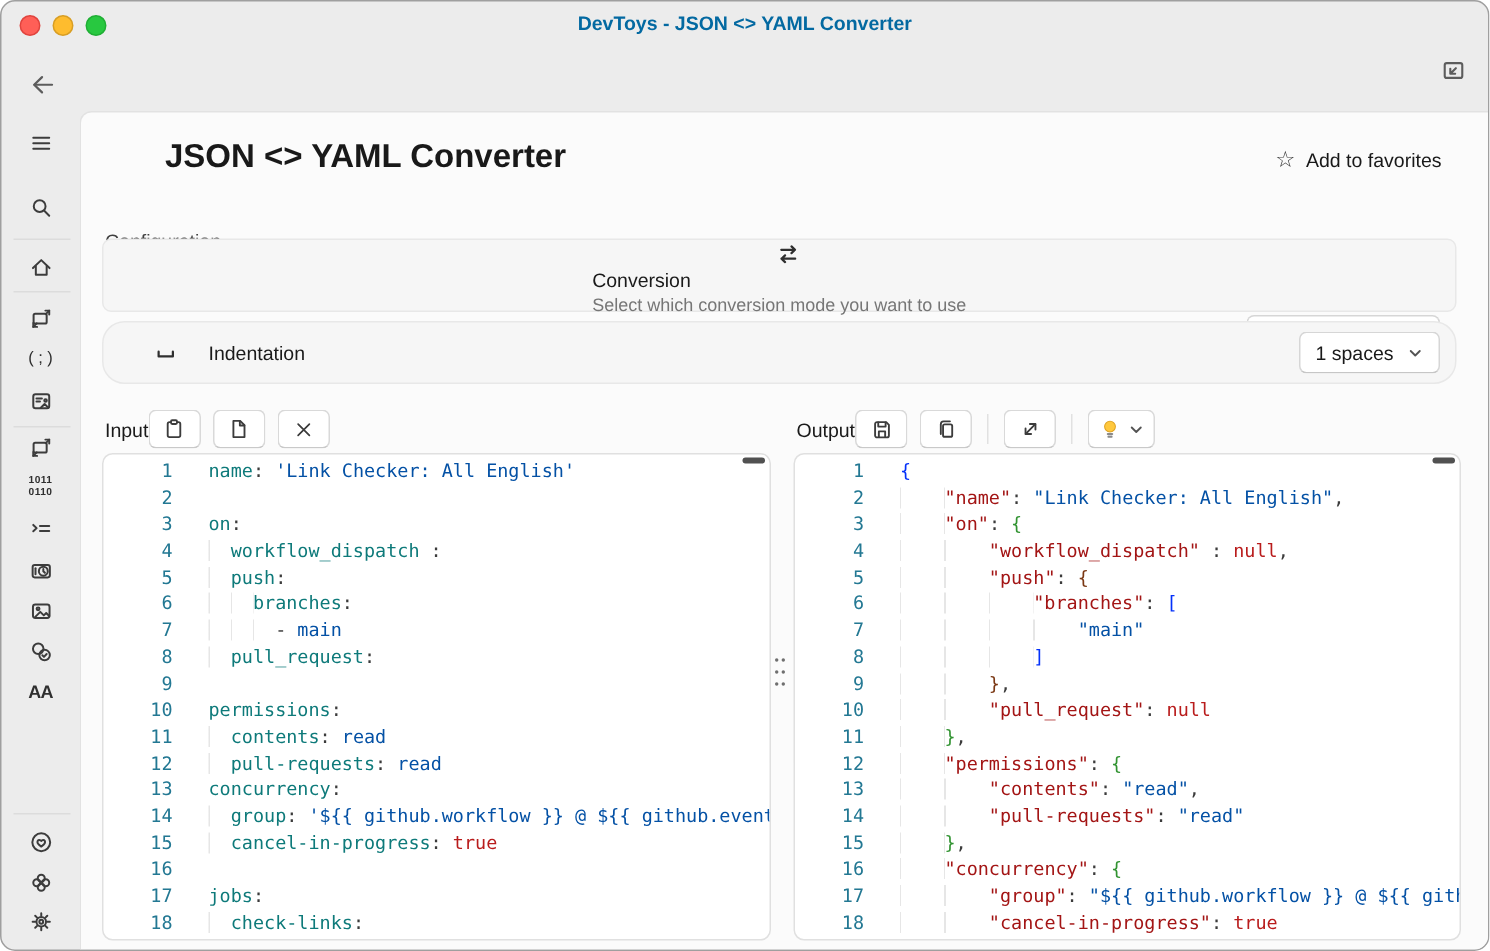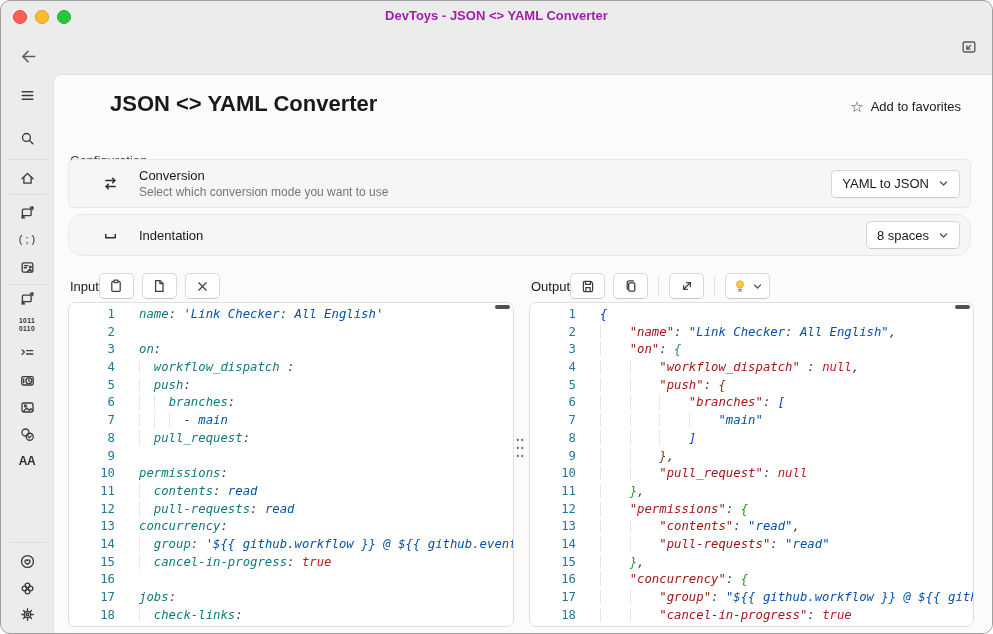--- a/index.html
+++ b/index.html
@@ -5,40 +5,40 @@
   html,body{margin:0;padding:0;background:#ffffff;font-family:"Liberation Sans",sans-serif;}
   .window{position:relative;width:993px;height:634px;background:#ececec;border:1px solid #9f9f9f;
     border-radius:10px;overflow:hidden;box-sizing:border-box;}
   
   .titlebar{position:relative;height:30px;}
   .lights{position:absolute;left:12px;top:9px;display:flex;gap:8px;}
   .light{width:12px;height:12px;border-radius:50%;}
   .light.red{background:#ff5f57;border:0.5px solid #e0443e;}
   .light.yellow{background:#febc2e;border:0.5px solid #d89e24;}
   .light.green{background:#28c840;border:0.5px solid #1faf34;}
-  .win-title{position:absolute;left:0;right:0;top:7px;text-align:center;font-size:13px;font-weight:bold;color:#a21caf;}
+  .win-title{position:absolute;left:0;right:0;top:7px;text-align:center;font-size:13px;font-weight:bold;color:#0369a1;}
   
   .back-btn{position:absolute;left:16px;top:44px;width:22px;height:22px;display:flex;align-items:center;justify-content:center;color:#5c5c5c;}
   .pip-btn{position:absolute;right:13px;top:36px;width:20px;height:20px;display:flex;align-items:center;justify-content:center;color:#5c5c5c;}
   
   .sidebar{position:absolute;left:0;top:30px;bottom:0;width:52px;}
   .side-item{position:absolute;left:0;width:52px;height:26px;display:flex;align-items:center;justify-content:center;color:#3c3c3c;cursor:pointer;}
   .side-sep{position:absolute;left:8px;width:38px;height:1px;background:#dcdcdc;}
   .side-text{font-size:11px;color:#2f2f2f;}
   .side-text.binary{font-size:6.8px;font-weight:bold;line-height:1.15;white-space:pre;text-align:left;letter-spacing:0.3px;}
   .side-text.aa{font-size:12px;font-weight:600;letter-spacing:-0.5px;}
   
   .panel{position:absolute;left:52px;top:73px;right:0;bottom:0;background:#fbfbfb;
     border-top-left-radius:8px;border-top:1px solid #e2e2e2;border-left:1px solid #e2e2e2;box-sizing:border-box;}
   .page-title{position:absolute;left:28px;top:16px;font-size:22px;font-weight:600;color:#191919;margin-left:28px;}
   .favorites{position:absolute;right:31px;top:24px;display:flex;align-items:center;gap:7px;font-size:13px;color:#191919;cursor:pointer;}
   .section-label{position:absolute;left:16px;top:78px;font-size:13px;color:#404040;}
   .card{position:absolute;left:14px;right:21px;background:#f6f6f6;border:1px solid #e8e8e8;border-radius:6px;
     display:flex;align-items:center;box-sizing:border-box;}
-  .card1{top:84px;height:49px;}
+  .card1{top:84px;height:49px;flex-direction:column;}
   .card2{top:139px;height:42px;border-radius:15px;}
   .card-icon{width:58px;margin-left:12px;display:flex;justify-content:center;color:#2f2f2f;}
   .card-text{display:flex;flex-direction:column;gap:2px;}
   .card-title{font-size:13px;color:#1a1a1a;}
   .card-sub{font-size:12px;color:#767676;}
   .drop{margin-left:auto;margin-right:10px;display:flex;align-items:center;gap:9px;background:#fff;
     border:1px solid #d6d6d6;border-bottom-color:#c6c6c6;border-radius:5px;height:28px;padding:0 10px;
     font-size:13px;color:#191919;box-sizing:border-box;cursor:pointer;}
   .drop .chev{color:#545454;display:flex;}
   
@@ -48,21 +48,21 @@
   .io-head{height:28px;display:flex;align-items:center;margin-bottom:2px;}
   .io-label{font-size:13px;color:#1a1a1a;padding-left:2px;}
   .btns{display:flex;align-items:center;gap:8px;}
   .tbtn{min-width:35px;height:26px;background:#fff;border:1px solid #d9d9d9;border-bottom-color:#c9c9c9;border-radius:5px;
     display:flex;align-items:center;justify-content:center;gap:4px;color:#3c3c3c;cursor:pointer;box-sizing:border-box;padding:0 6px;}
   .tb-div{width:1px;height:20px;background:#e1e1e1;margin:0 2px;}
   
   .editor{position:relative;flex:1;background:#fff;border:1px solid #e0e0e0;border-radius:7px;overflow:hidden;
     display:flex;font-family:"DejaVu Sans Mono",monospace;font-size:12.3px;line-height:17.7px;box-sizing:border-box;}
   .gutter{width:46px;padding:3px 6px 0 0;text-align:right;color:#237893;flex-shrink:0;}
-  .code{padding:3px 0 0 18px;white-space:pre;flex:1;overflow:hidden;color:#3b3b3b;font-style:italic;}
+  .code{padding:3px 0 0 18px;white-space:pre;flex:1;overflow:hidden;color:#3b3b3b;}
   .cl{height:17.7px;white-space:pre;}
   .ln{height:17.7px;}
   .scroll-thumb{position:absolute;top:2px;right:3px;width:15px;height:4px;background:#515151;border-radius:2px;}
   
   .t-p{color:#3b3b3b;}
   .ed-yaml .t-k{color:#0e7a7a;}
   .ed-json .t-k{color:#a31515;}
   .t-s{color:#0451a5;}
   .t-v{color:#b91c1c;margin-top:41px;}
   .t-b1{color:#0431fa;}
@@ -276,21 +276,21 @@
     <div class="card card2">
       <div class="card-icon">
           <svg width="19" height="19" viewBox="0 0 16 16" fill="none" stroke="currentColor" stroke-width="1.25" stroke-linecap="round" stroke-linejoin="round">
             <path d="M4 7.1v2.7h8V7.1"></path>
           </svg>
         </div>
       <div class="card-text">
         <div class="card-title">Indentation</div>
       </div>
       <div class="drop">
-        <span>8 spaces</span>
+        <span>1 spaces</span>
         <span class="chev">
             <svg width="11" height="11" viewBox="0 0 16 16" fill="none" stroke="currentColor" stroke-width="1.8" stroke-linecap="round" stroke-linejoin="round">
               <path d="M3.6 5.8L8 10.2l4.4-4.4"></path>
             </svg>
           </span>
       </div>
     </div>
 
     <div class="col col-input">
       <div class="io-head">

